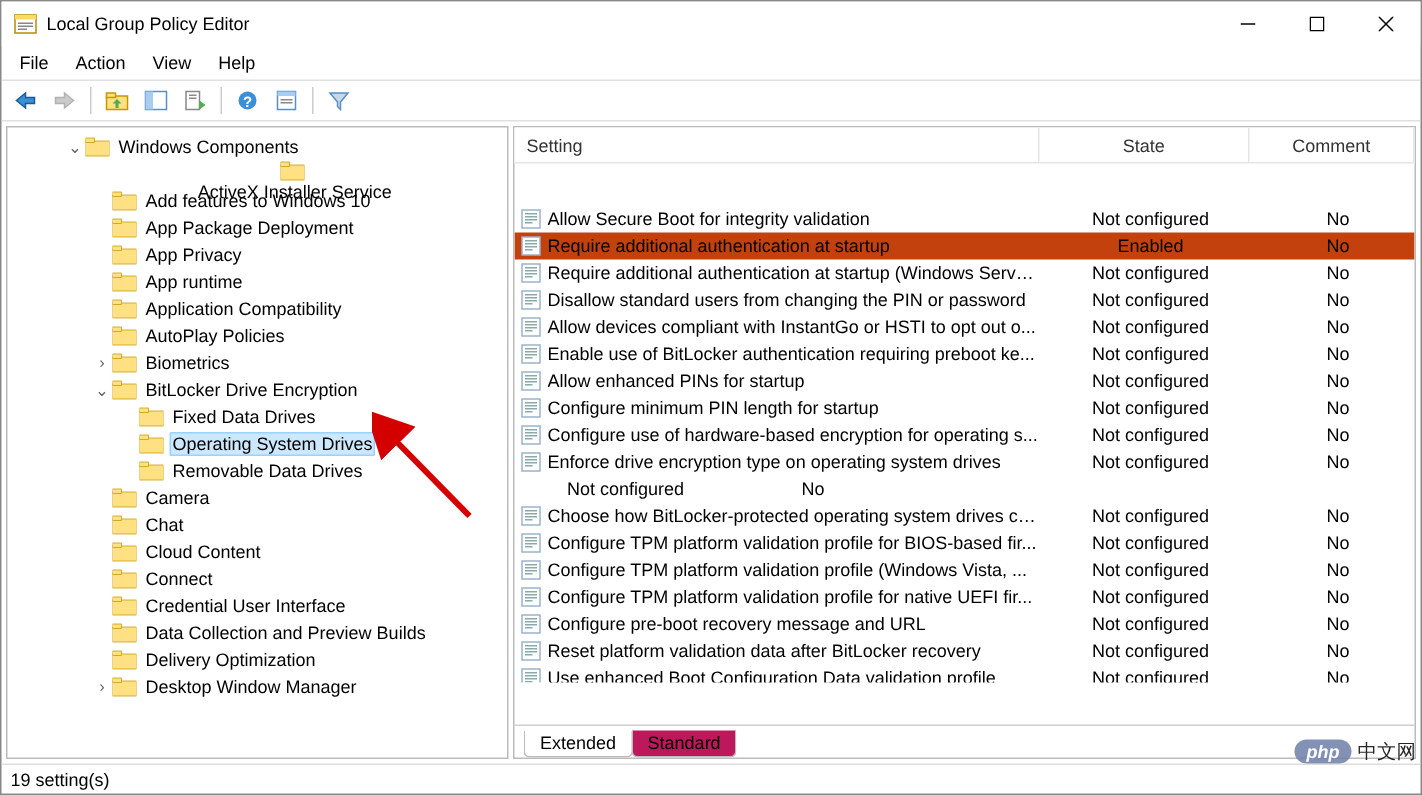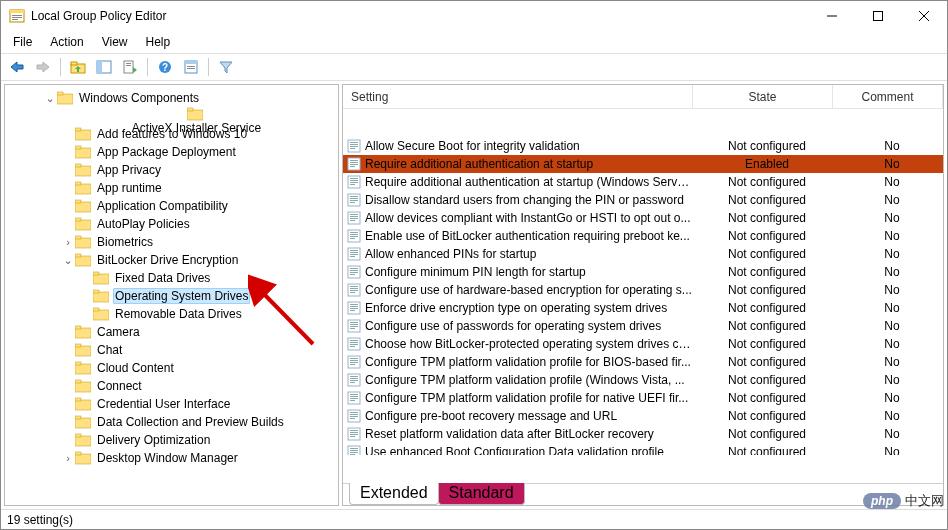--- a/index.html
+++ b/index.html
@@ -128,21 +128,21 @@
   height: 22px;
   border-top: 1px solid #d0d0d0;
   padding-left: 6px;
   gap: 0;
 }
 .tab {
   border: 1px solid #bbb;
   border-top: none;
   border-radius: 0 0 4px 4px;
   padding: 1px 10px 2px 10px;
-  font-size: 16px;
+  font-size: 12px;
   background: #fff;
   margin-top: -1px;
   margin-right: -1px;
 }
 .tab.active { background: #be185d; position: relative; z-index: 1; }
 .statusbar {
   height: 20px;
   display: flex;
   align-items: center;
   padding: 0 6px;
@@ -593,30 +593,20 @@
                 <rect x="3" y="5" width="8" height="1" fill="#8aa"></rect>
                 <rect x="3" y="7" width="8" height="1" fill="#8aa"></rect>
                 <rect x="3" y="9" width="5" height="1" fill="#8aa"></rect>
               </svg></span>
             <span class="label">Enforce drive encryption type on operating system drives</span>
           </div>
           <div class="col-state">Not configured</div>
           <div class="col-comment">No</div>
         </div>
         <div class="list-row">
-          <div class="col-setting">
-            <span class="setting-icon"><svg viewBox="0 0 14 14">
-                <rect x="1" y="1" width="12" height="12" fill="#fff" stroke="#9ab3cc" stroke-width="1"></rect>
-                <rect x="3" y="3" width="8" height="1" fill="#8aa"></rect>
-                <rect x="3" y="5" width="8" height="1" fill="#8aa"></rect>
-                <rect x="3" y="7" width="8" height="1" fill="#8aa"></rect>
-                <rect x="3" y="9" width="5" height="1" fill="#8aa"></rect>
-              </svg></span>
-            <span class="label">Configure use of passwords for operating system drives</span>
-          </div>
           <div class="col-state">Not configured</div>
           <div class="col-comment">No</div>
         </div>
         <div class="list-row">
           <div class="col-setting">
             <span class="setting-icon"><svg viewBox="0 0 14 14">
                 <rect x="1" y="1" width="12" height="12" fill="#fff" stroke="#9ab3cc" stroke-width="1"></rect>
                 <rect x="3" y="3" width="8" height="1" fill="#8aa"></rect>
                 <rect x="3" y="5" width="8" height="1" fill="#8aa"></rect>
                 <rect x="3" y="7" width="8" height="1" fill="#8aa"></rect>

